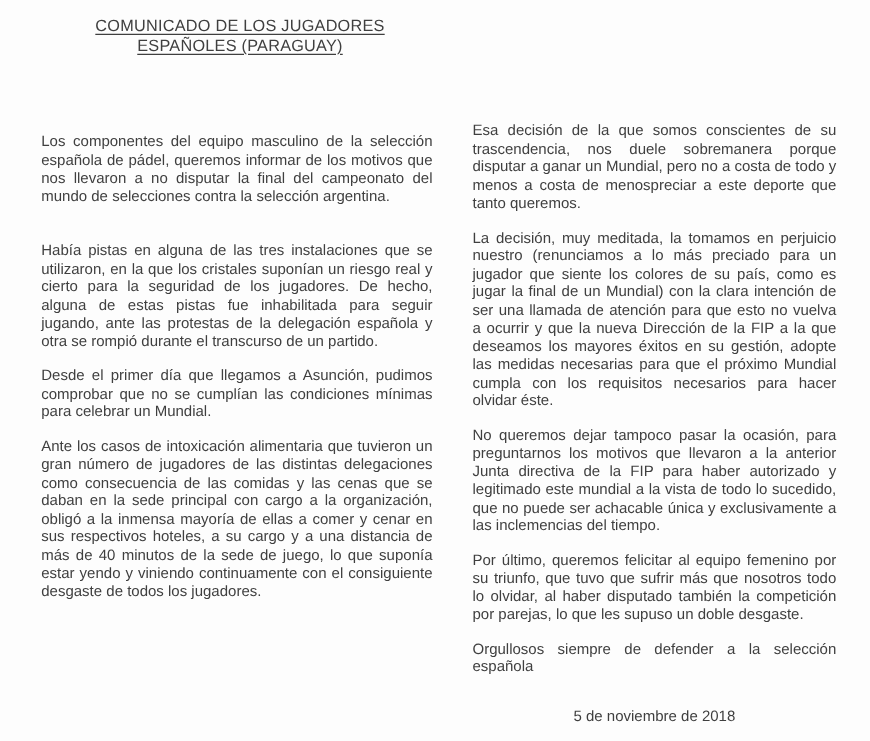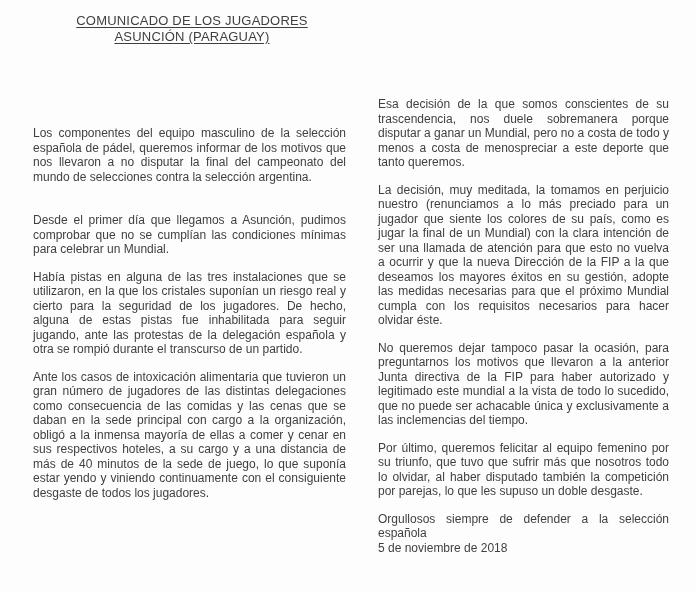--- a/index.html
+++ b/index.html
@@ -37,52 +37,51 @@
     text-align: justify;
     text-justify: inter-word;
   }
   .col p {
     margin: 0 0 13px 0;
   }
   .col-left {
     left: 33px;
     top: 106px;
     width: 313px;
-    margin-top: 20px;
   }
   .col-right {
     left: 378px;
     top: 97px;
     width: 291px;
   }
   p.gap-after-large {
     margin-bottom: 29px;
   }
   p.signoff {
-    margin-bottom: 0;
+    margin-bottom: 25px;
   }
   p.date-line {
     margin-bottom: 0;
-    text-align: left;
+    text-align: center;
   }
 </style>
 </head>
 <body>
 
 <div class="page">
 
   <div class="doc-title">
     <div class="line">COMUNICADO DE LOS JUGADORES</div>
-    <div class="line">ASUNCIÓN (PARAGUAY)</div>
+    <div class="line">ESPAÑOLES (PARAGUAY)</div>
   </div>
 
   <div class="col col-left">
     <p class="gap-after-large">Los componentes del equipo masculino de la selección española de pádel, queremos informar de los motivos que nos llevaron a no disputar la final del campeonato del mundo de selecciones contra la selección argentina.</p>
+    <p>Había pistas en alguna de las tres instalaciones que se utilizaron, en la que los cristales suponían un riesgo real y cierto para la seguridad de los jugadores. De hecho, alguna de estas pistas fue inhabilitada para seguir jugando, ante las protestas de la delegación española y otra se rompió durante el transcurso de un partido.</p>
     <p>Desde el primer día que llegamos a Asunción, pudimos comprobar que no se cumplían las condiciones mínimas para celebrar un Mundial.</p>
-    <p>Había pistas en alguna de las tres instalaciones que se utilizaron, en la que los cristales suponían un riesgo real y cierto para la seguridad de los jugadores. De hecho, alguna de estas pistas fue inhabilitada para seguir jugando, ante las protestas de la delegación española y otra se rompió durante el transcurso de un partido.</p>
     <p>Ante los casos de intoxicación alimentaria que tuvieron un gran número de jugadores de las distintas delegaciones como consecuencia de las comidas y las cenas que se daban en la sede principal con cargo a la organización, obligó a la inmensa mayoría de ellas a comer y cenar en sus respectivos hoteles, a su cargo y a una distancia de más de 40 minutos de la sede de juego, lo que suponía estar yendo y viniendo continuamente con el consiguiente desgaste de todos los jugadores.</p>
   </div>
 
   <div class="col col-right">
     <p>Esa decisión de la que somos conscientes de su trascendencia, nos duele sobremanera porque disputar a ganar un Mundial, pero no a costa de todo y menos a costa de menospreciar a este deporte que tanto queremos.</p>
     <p>La decisión, muy meditada, la tomamos en perjuicio nuestro (renunciamos a lo más preciado para un jugador que siente los colores de su país, como es jugar la final de un Mundial) con la clara intención de ser una llamada de atención para que esto no vuelva a ocurrir y que la nueva Dirección de la FIP a la que deseamos los mayores éxitos en su gestión, adopte las medidas necesarias para que el próximo Mundial cumpla con los requisitos necesarios para hacer olvidar éste.</p>
     <p>No queremos dejar tampoco pasar la ocasión, para preguntarnos los motivos que llevaron a la anterior Junta directiva de la FIP para haber autorizado y legitimado este mundial a la vista de todo lo sucedido, que no puede ser achacable única y exclusivamente a las inclemencias del tiempo.</p>
     <p>Por último, queremos felicitar al equipo femenino por su triunfo, que tuvo que sufrir más que nosotros todo lo olvidar, al haber disputado también la competición por parejas, lo que les supuso un doble desgaste.</p>
     <p class="signoff">Orgullosos siempre de defender a la selección española</p>
     <p class="date-line">5 de noviembre de 2018</p>

